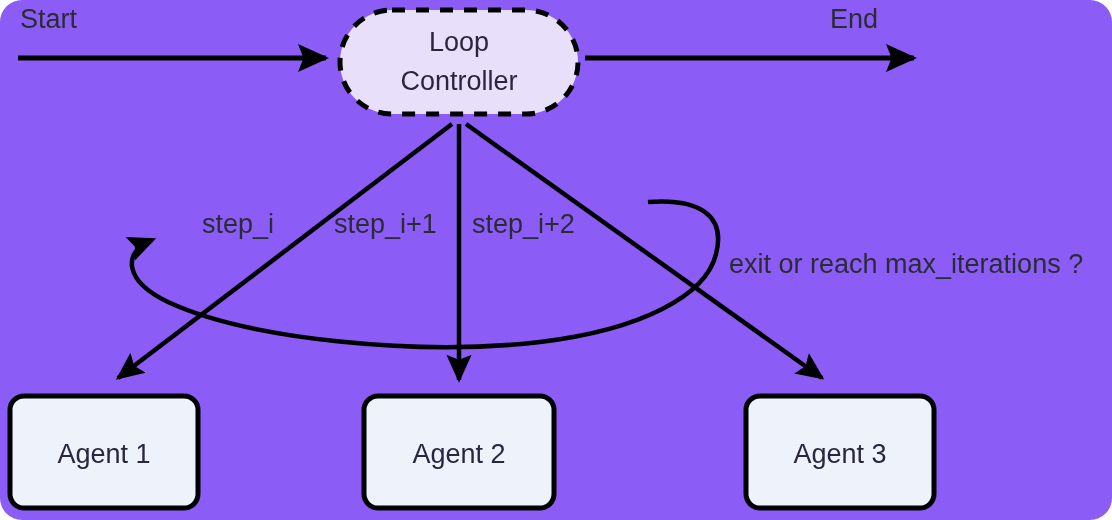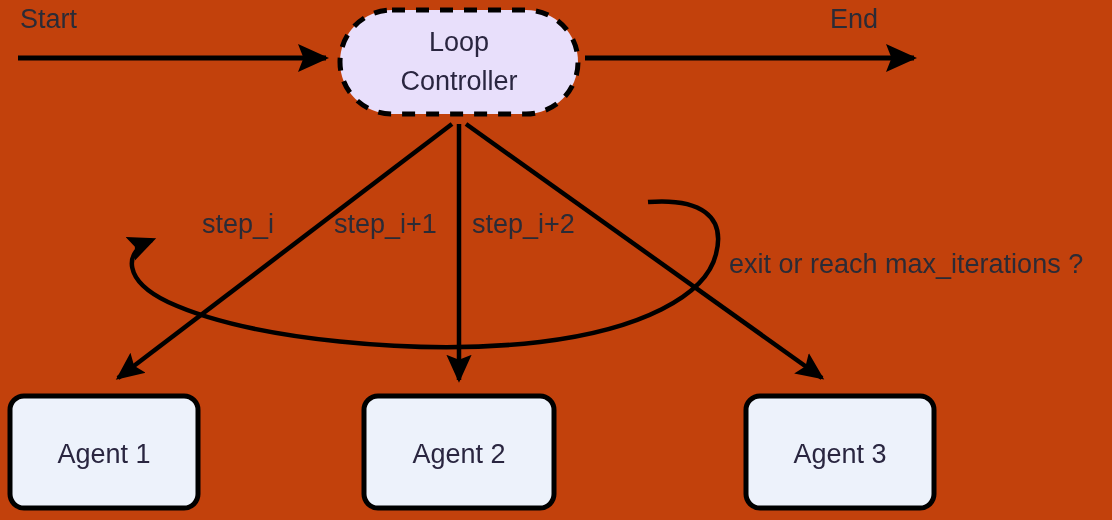--- a/index.html
+++ b/index.html
@@ -7,22 +7,23 @@
     padding: 0;
     background: #ffffff;
   }
   body {
     font-family: "Liberation Sans", "DejaVu Sans", sans-serif;
   }
   #diagram-root {
     position: relative;
     width: 1112px;
     height: 520px;
-    background: #c2410c;
+    background: #8b5cf6;
     overflow: hidden;
+    border-radius: 22px;
   }
   #diagram-svg {
     position: absolute;
     top: 0;
     left: 0;
     width: 1112px;
     height: 520px;
     display: block;
   }
   .node-label,

